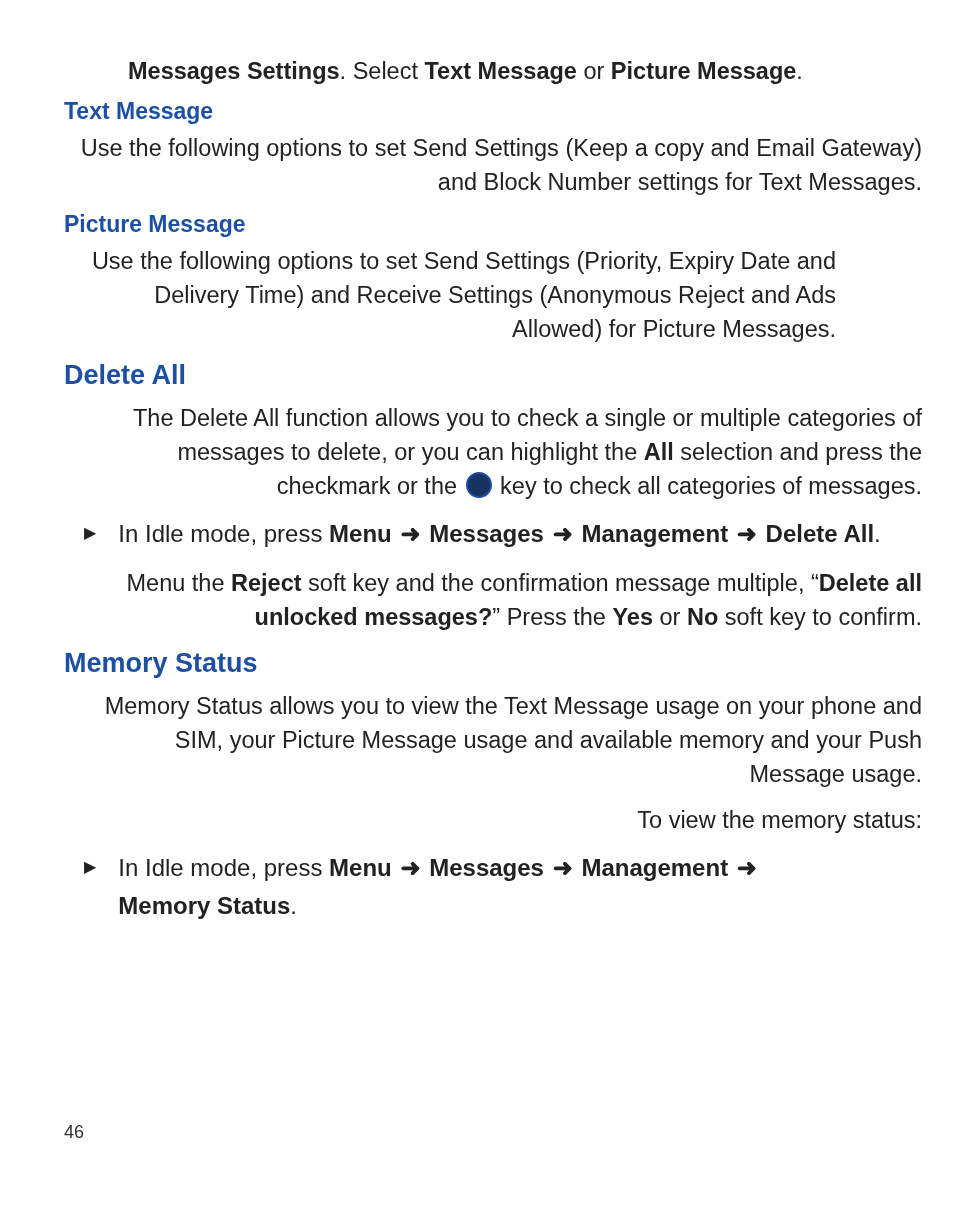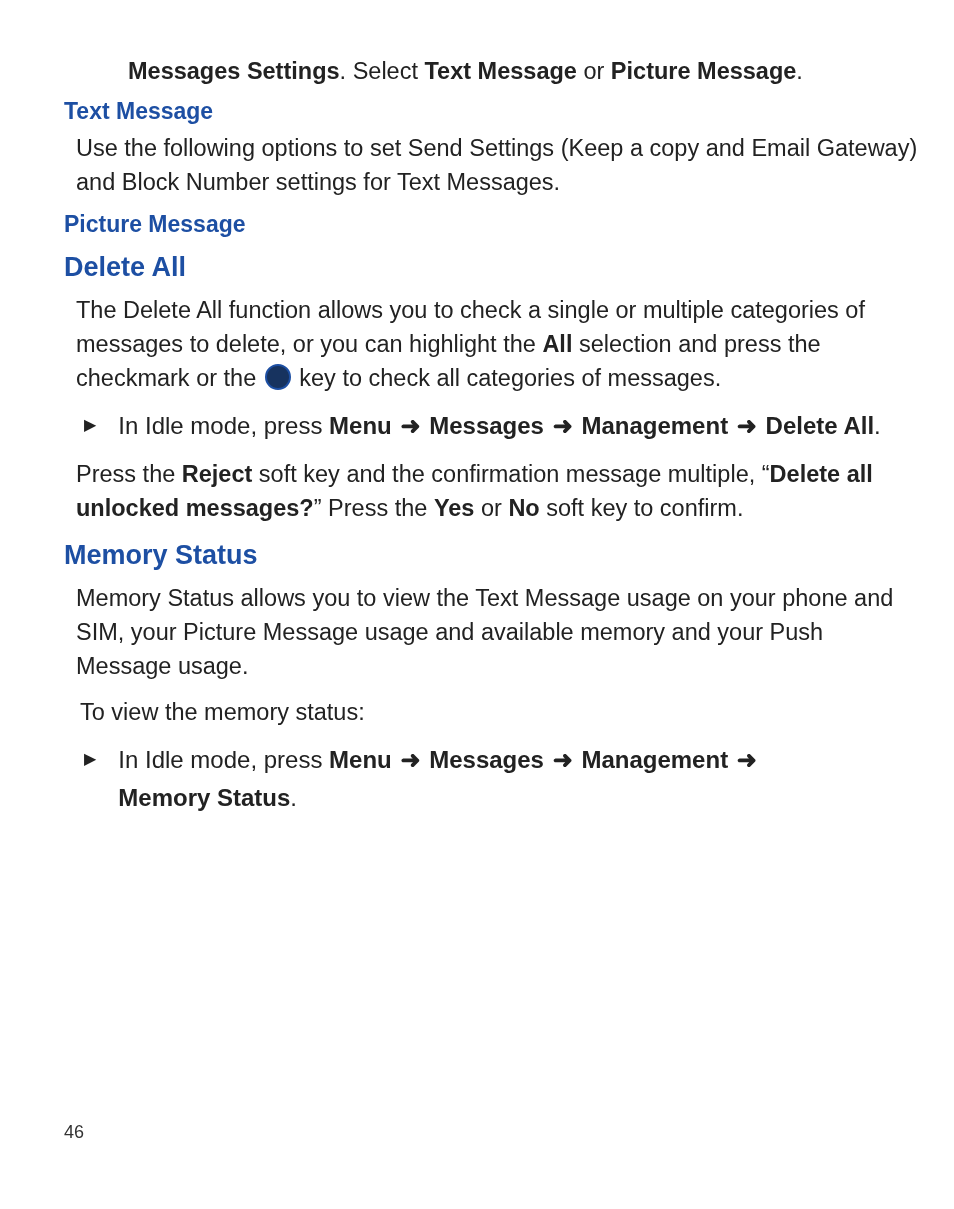--- a/index.html
+++ b/index.html
@@ -35,20 +35,21 @@
     font-weight: 800;
     font-size: 27px;
     margin: 14px 0 10px 0;
     font-stretch: condensed;
   }
   .body-p {
     font-size: 23.5px;
     line-height: 1.45;
     margin: 6px 0 12px 12px;
     font-stretch: condensed;
+    text-align: right;
   }
   .arrow-row {
     display: flex;
     align-items: flex-start;
     margin: 4px 0 12px 20px;
   }
   .arrow-glyph {
     flex: 0 0 auto;
     font-size: 16px;
     color: #222;
@@ -88,41 +89,42 @@
 <div class="page">
 
   <p class="top-line">
     <span class="b">Messages Settings</span><span>. Select </span><span class="b">Text Message</span><span> or </span><span class="b">Picture Message</span><span>.</span>
   </p>
 
   <div class="h-blue-sm">Text Message</div>
   <p class="body-p">Use the following options to set Send Settings (Keep a copy and Email Gateway) and Block Number settings for Text Messages.</p>
 
   <div class="h-blue-sm">Picture Message</div>
+  <p class="body-p" style="max-width:760px">Use the following options to set Send Settings (Priority, Expiry Date and Delivery Time) and Receive Settings (Anonymous Reject and Ads Allowed) for Picture Messages.</p>
 
   <div class="h-blue-lg">Delete All</div>
   <p class="body-p">
     <span>The Delete All function allows you to check a single or multiple categories of messages to delete, or you can highlight the </span><span class="b">All</span><span> selection and press the checkmark or the </span><span class="circle-key"></span><span> key to check all categories of messages.</span>
   </p>
 
   <div class="arrow-row">
     <div class="arrow-glyph">▶</div>
     <div class="arrow-text">
       <span>In Idle mode, press </span><span class="b">Menu</span>
       <span class="nav-arrow">➜</span>
       <span class="b">Messages</span>
       <span class="nav-arrow">➜</span>
       <span class="b">Management</span>
       <span class="nav-arrow">➜</span>
       <span class="b">Delete All</span><span>.</span>
     </div>
   </div>
 
   <p class="body-p">
-    <span>Press the </span><span class="b">Reject</span><span> soft key and the confirmation message multiple, “</span><span class="b">Delete all unlocked messages?</span><span>” Press the </span><span class="b">Yes</span><span> or </span><span class="b">No</span><span> soft key to confirm.</span>
+    <span>Menu the </span><span class="b">Reject</span><span> soft key and the confirmation message multiple, “</span><span class="b">Delete all unlocked messages?</span><span>” Press the </span><span class="b">Yes</span><span> or </span><span class="b">No</span><span> soft key to confirm.</span>
   </p>
 
   <div class="h-blue-lg">Memory Status</div>
   <p class="body-p">Memory Status allows you to view the Text Message usage on your phone and SIM, your Picture Message usage and available memory and your Push Message usage.</p>
   <p class="body-p" style="margin-left:16px">To view the memory status:</p>
 
   <div class="arrow-row">
     <div class="arrow-glyph">▶</div>
     <div class="arrow-text">
       <span>In Idle mode, press </span><span class="b">Menu</span>

